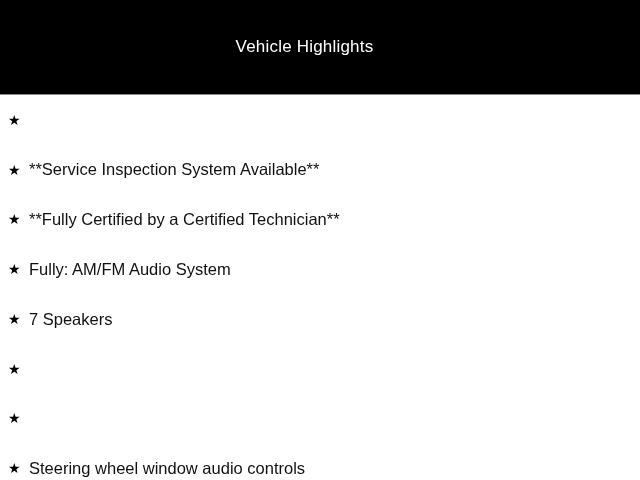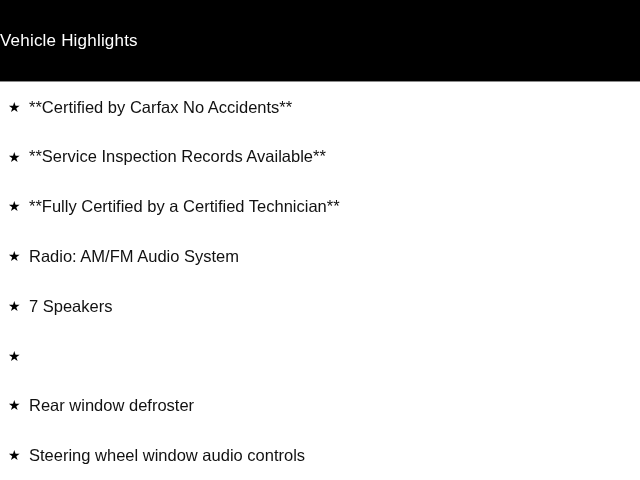--- a/index.html
+++ b/index.html
@@ -5,26 +5,26 @@
   * { box-sizing: border-box; }
   html, body { margin: 0; padding: 0; }
   body {
     width: 640px;
     height: 480px;
     background: #ffffff;
     font-family: "Liberation Sans", sans-serif;
     overflow: hidden;
   }
   .header {
-    height: 82px;
+    height: 95px;
     background: #000000;
     color: #ffffff;
     display: flex;
     align-items: center;
-    justify-content: flex-start;
+    justify-content: center;
     padding-right: 31px;
     border-bottom: 1px solid #8a8a8a;
   }
   .header-title {
     font-size: 17px;
     letter-spacing: 0.2px;
     font-weight: 400;
   }
   .list {
     list-style: none;
@@ -54,42 +54,40 @@
 </head>
 <body>
 
 <div class="header">
   <span class="header-title">Vehicle Highlights</span>
 </div>
 
 <ul class="list">
   <li class="item">
     <span class="bullet">★</span>
-    <span>**Certified by Carfax No Accidents**</span>
   </li>
   <li class="item">
     <span class="bullet">★</span>
-    <span>**Service Inspection Records Available**</span>
+    <span>**Service Inspection System Available**</span>
   </li>
   <li class="item">
     <span class="bullet">★</span>
     <span>**Fully Certified by a Certified Technician**</span>
   </li>
   <li class="item">
     <span class="bullet">★</span>
-    <span>Radio: AM/FM Audio System</span>
+    <span>Fully: AM/FM Audio System</span>
   </li>
   <li class="item">
     <span class="bullet">★</span>
     <span>7 Speakers</span>
   </li>
   <li class="item">
     <span class="bullet">★</span>
   </li>
   <li class="item">
     <span class="bullet">★</span>
-    <span>Rear window defroster</span>
   </li>
   <li class="item">
     <span class="bullet">★</span>
     <span>Steering wheel window audio controls</span>
   </li>
 </ul>
 
 </body></html>

